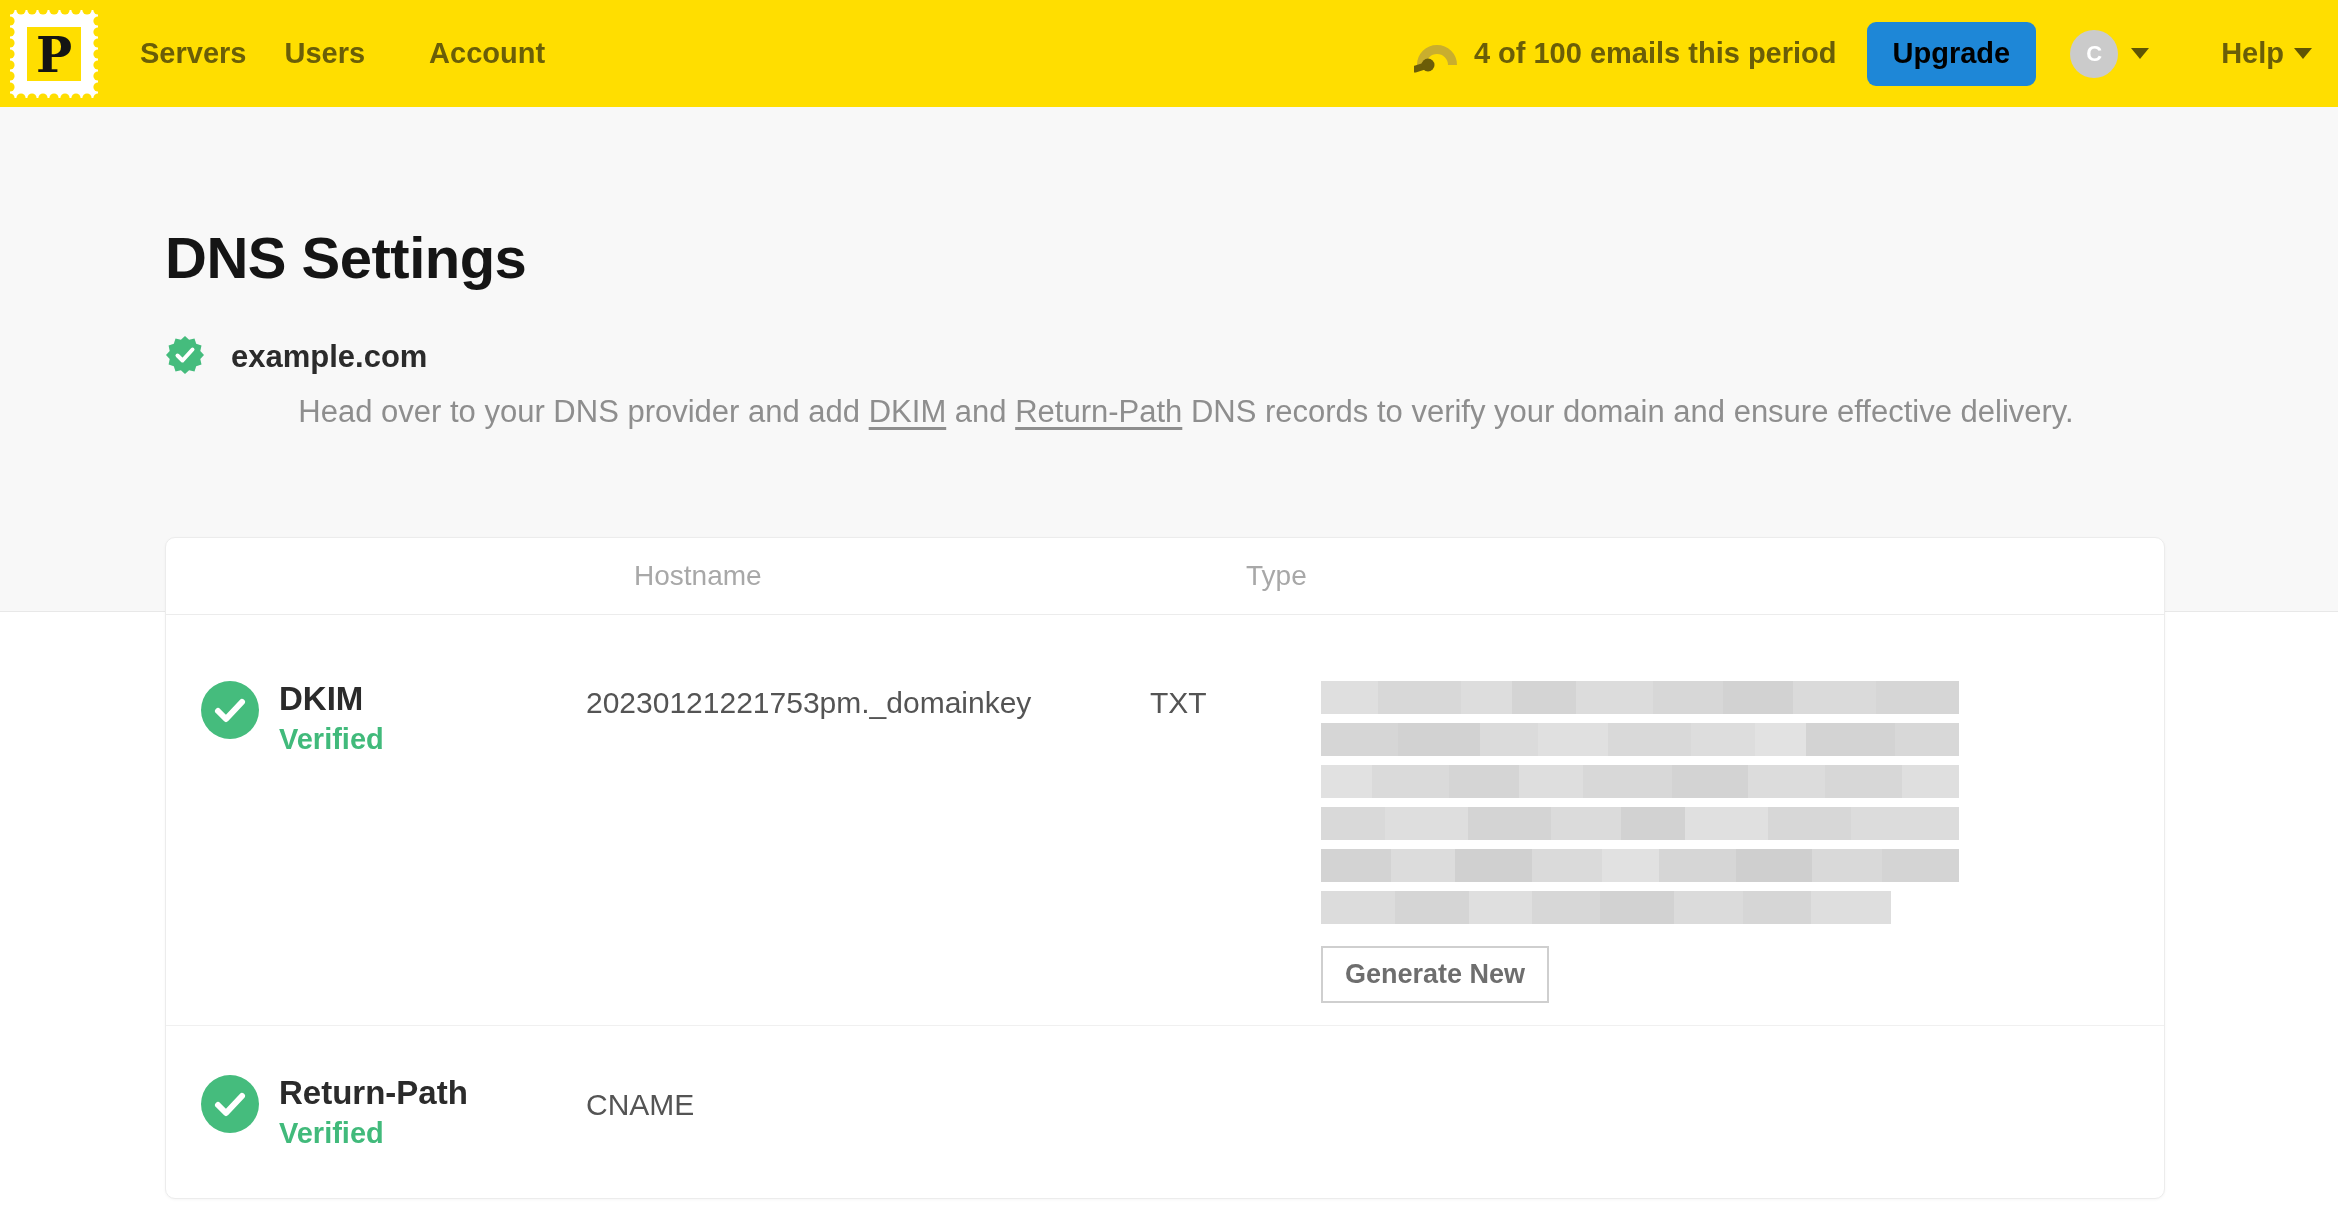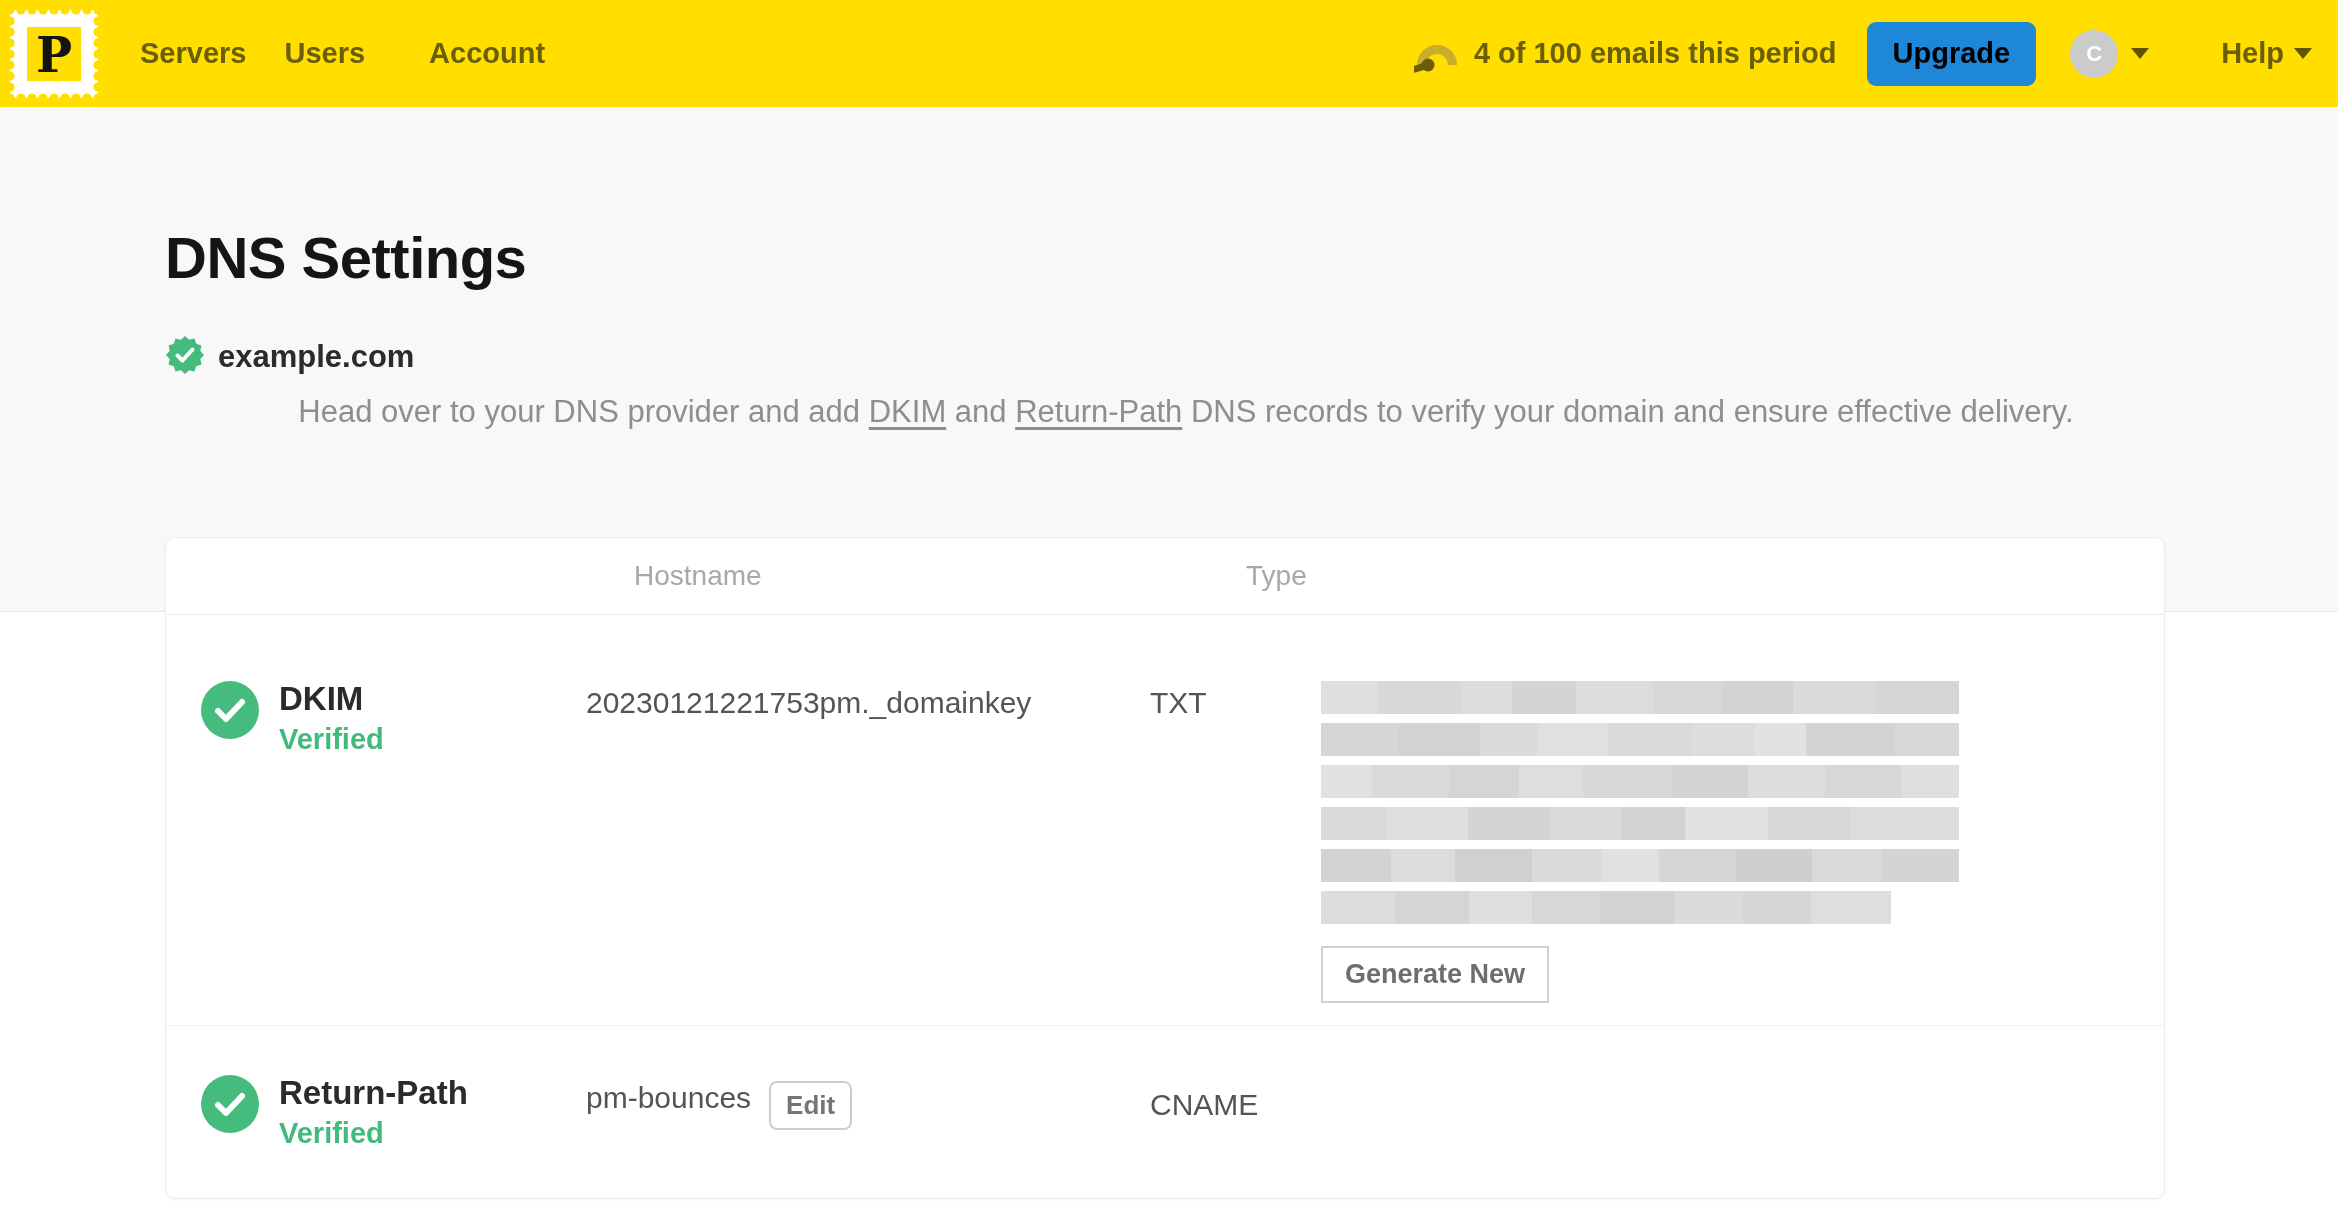--- a/index.html
+++ b/index.html
@@ -27,21 +27,21 @@
             display:flex; align-items:center; justify-content:center; font-size:22px; font-weight:700; }
   .caret { width:0; height:0; border-left:9px solid transparent; border-right:9px solid transparent;
            border-top:11px solid #5f5404; }
   .help-group { margin-left:72px; display:flex; align-items:center; gap:10px; cursor:pointer; }
 
   
   .main { position:relative; height:1115px; background:#ffffff; }
   .hero { height:505px; background:#f8f8f8; border-bottom:1px solid #e8e8e8; }
   .page-title { margin-left:165px; padding-top:118px; font-size:58px; line-height:66px;
                 font-weight:800; letter-spacing:-0.5px; color:#151515; }
-  .domain-row { margin-left:165px; margin-top:44px; display:flex; align-items:center; gap:13px; }
+  .domain-row { margin-left:165px; margin-top:44px; display:flex; align-items:center; gap:26px; }
   .domain-name { font-size:31px; font-weight:700; color:#2b2b2b; }
   .intro { margin-top:10px; text-align:center; font-size:31px; line-height:46px; color:#8e8e8e;padding-left:34px; }
   .intro a { color:#8e8e8e; text-decoration:underline; text-underline-offset:5px; cursor:pointer; }
 
   
   .card { position:absolute; top:430px; left:165px; width:2000px; background:#fff;
           border:1px solid #ececec; border-radius:10px; box-shadow:0 1px 3px rgba(0,0,0,0.04); }
   .thead { display:flex; align-items:center; height:77px; border-bottom:1px solid #ececec;
            font-size:28px; font-weight:400; color:#a8a8a8;gap:48px; }
   .c-status { width:420px; flex-shrink:0; }
@@ -210,20 +210,16 @@
           <svg width="58" height="58" viewBox="0 0 58 58">
             <circle cx="29" cy="29" r="29" fill="#45BC7D"></circle>
             <path d="M17,30 L25,38 L41,21" fill="none" stroke="#ffffff" stroke-width="6" stroke-linecap="round" stroke-linejoin="round"></path>
           </svg>
         </span>
         <div>
           <div class="rec-name">Return-Path</div>
           <div class="rec-status">Verified</div>
         </div>
       </div>
-      <div class="c-host host-flex">
-        <span class="cell-text up14" style="padding-top:0">pm-bounces</span>
-        <button class="edit-btn">Edit</button>
-      </div>
       <div class="c-type cell-text up14">CNAME</div>
     </div>
   </div>
 </div>
 
 </body></html>

